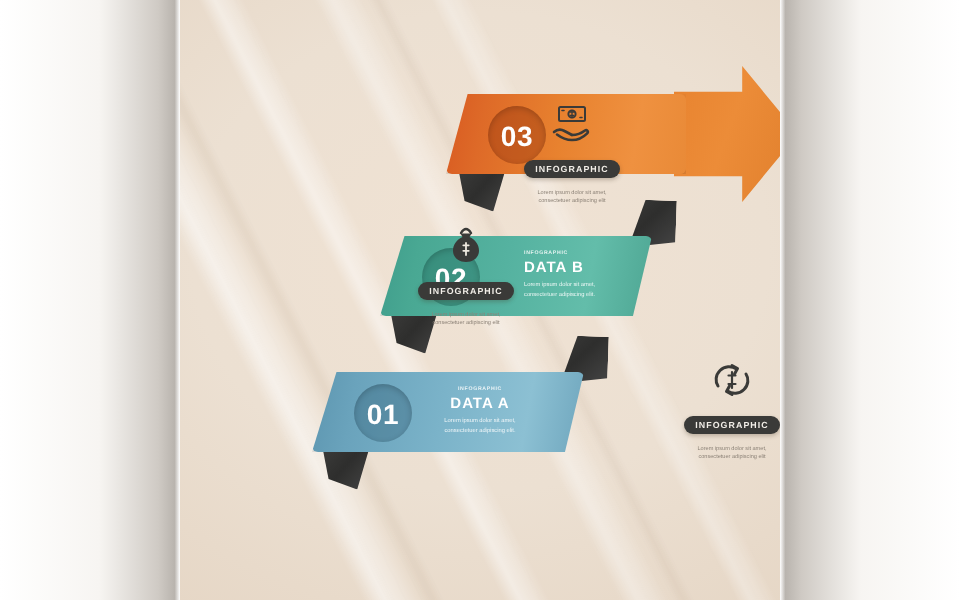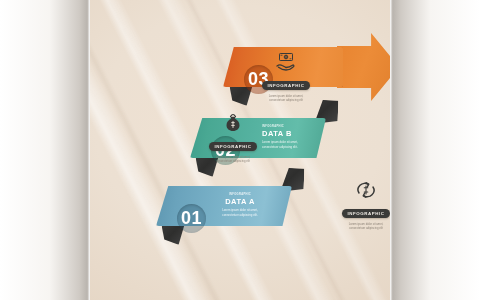--- a/index.html
+++ b/index.html
@@ -71,23 +71,23 @@
   .fold{position:absolute;width:24px;height:22px;
     background:linear-gradient(135deg,#3b3b3a 0%,#2e2e2d 45%,#454545 100%);
     filter:drop-shadow(0 2px 3px rgba(60,45,30,.40));}
   #fold-3{left:140px;top:84px;clip-path:polygon(0 0,100% 0,66% 100%,8% 72%);transform:rotate(-4deg);}
   #fold-2a{left:106px;top:155px;clip-path:polygon(0 0,100% 0,66% 100%,8% 72%);transform:rotate(-4deg);}
   #fold-2b{left:222px;top:100px;width:26px;height:24px;clip-path:polygon(100% 0,100% 86%,10% 100%,40% 0);transform:rotate(2deg);}
   #fold-1a{left:72px;top:223px;clip-path:polygon(0 0,100% 0,66% 100%,8% 72%);transform:rotate(-4deg);}
   #fold-1b{left:188px;top:168px;width:26px;height:24px;clip-path:polygon(100% 0,100% 86%,10% 100%,40% 0);transform:rotate(2deg);}
 
   
-  .num-circle{position:absolute;top:18px;width:29px;height:29px;border-radius:50%;
+  .num-circle{position:absolute;top:6px;width:29px;height:29px;border-radius:50%;
     display:flex;align-items:center;justify-content:center;
-    color:#ffffff;font-size:18px;font-weight:bold;letter-spacing:.4px;
+    color:#ffffff;font-size:14px;font-weight:bold;letter-spacing:.4px;
     box-shadow:inset 0 1px 3px rgba(0,0,0,.20);}
   #num-3{left:21px;background:rgba(150,52,12,.42);}
   #num-2{left:21px;background:rgba(22,92,80,.33);}
   #num-1{left:21px;background:rgba(32,76,100,.30);}
 
   
   .rib-text{position:absolute;top:7px;color:#fff;}
   #txt-3{left:58px;}
   #txt-2{left:72px;}
   #txt-1{left:58px;text-align:center;}

